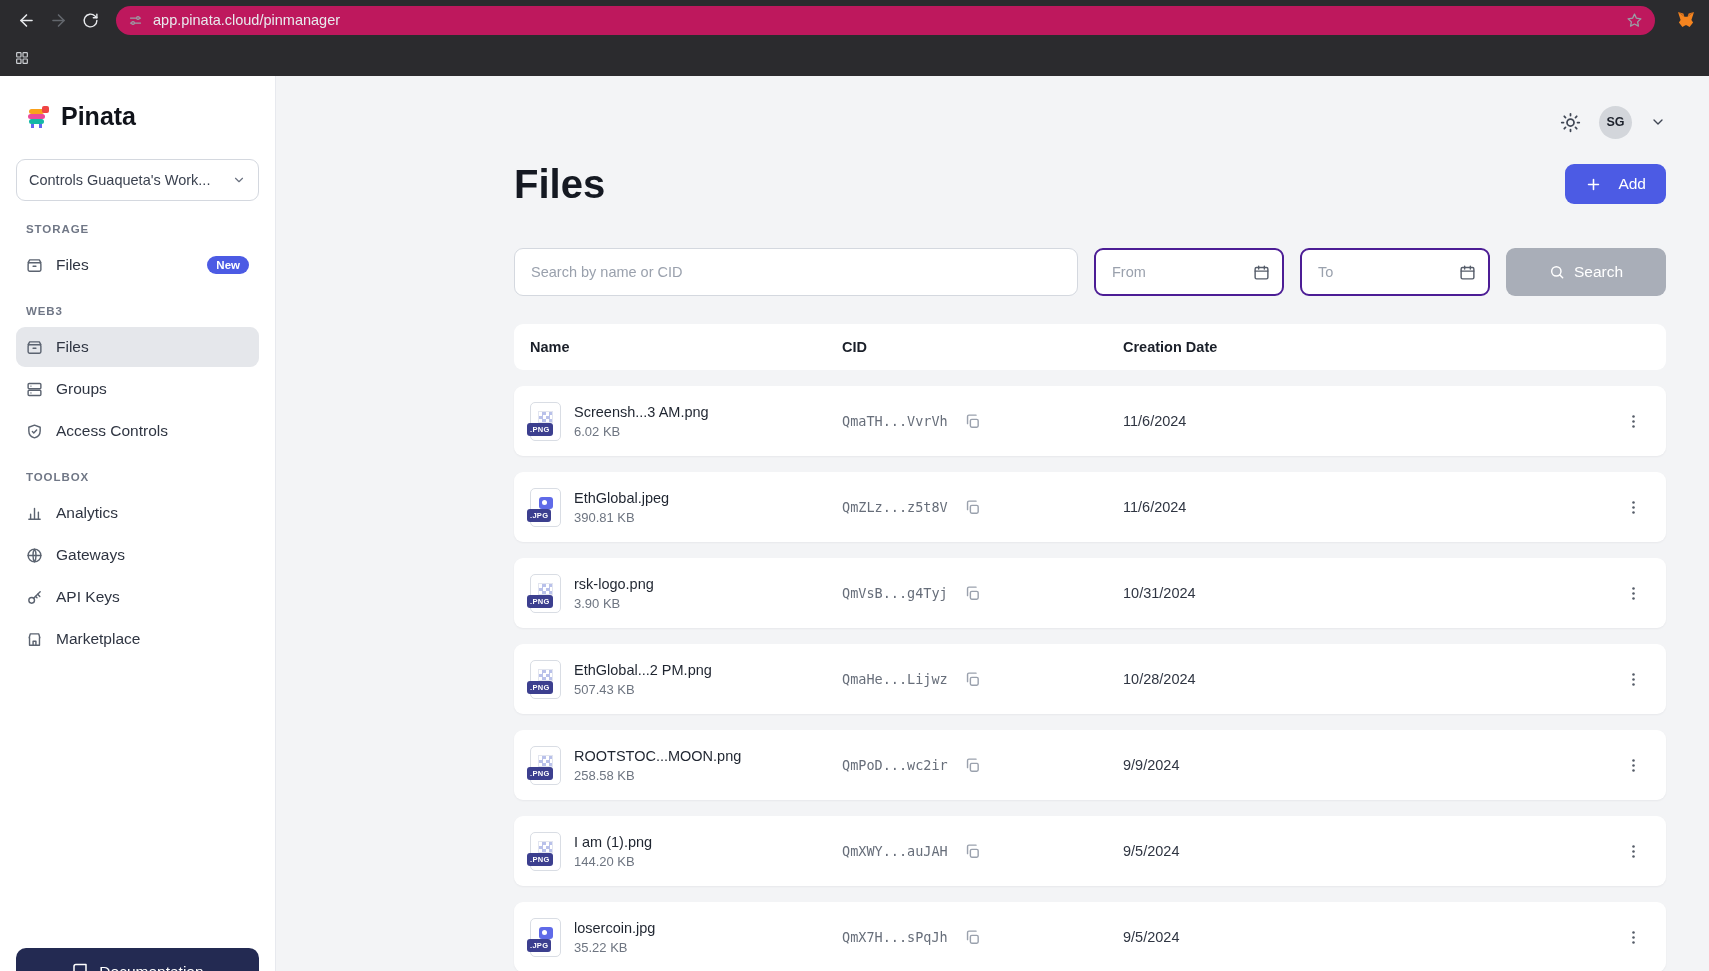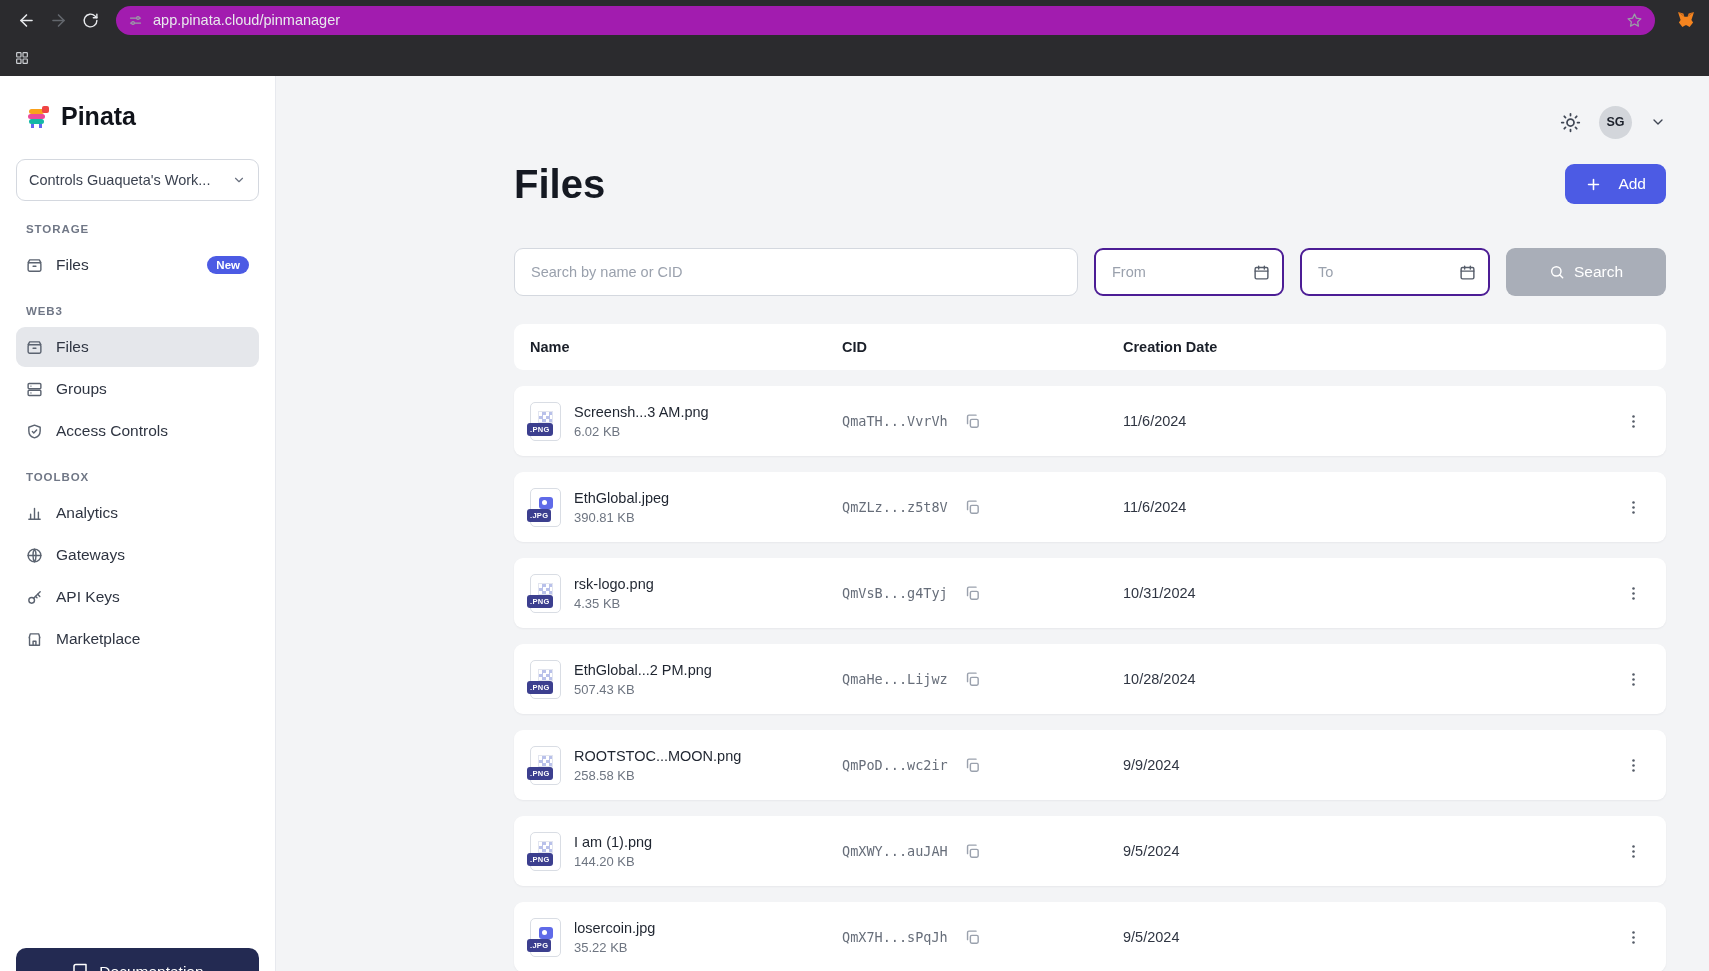--- a/index.html
+++ b/index.html
@@ -3,21 +3,21 @@
 <meta charset="utf-8">
 <style>
   *{margin:0;padding:0;box-sizing:border-box}
   html,body{width:1709px;height:971px;overflow:hidden;font-family:"Liberation Sans",sans-serif;background:#f3f4f6}
 
   
   .chrome{background:#2b2b2e}
   .toolbar{height:40px;display:flex;align-items:center;padding:0 12px;gap:4px}
   .tbtn{width:28px;height:28px;border-radius:50%;display:flex;align-items:center;justify-content:center;color:#e8eaed;cursor:pointer}
   .tbtn.dim{color:#63676d}
-  .omnibox{flex:1;height:29px;margin:0 8px;background:#a21caf;border-radius:15px;display:flex;align-items:center;padding:0 12px;gap:10px;color:#9aa0a6;cursor:text}
+  .omnibox{flex:1;height:29px;margin:0 8px;background:#be185d;border-radius:15px;display:flex;align-items:center;padding:0 12px;gap:10px;color:#9aa0a6;cursor:text}
   .url{color:#e8eaed;font-size:14.5px}
   .ob-right{margin-left:auto;display:flex;color:#9aa0a6}
   .ext-icon{width:22px;height:22px;margin-left:8px;display:flex;align-items:center;justify-content:center;cursor:pointer}
   .bookmarks{height:36px;display:flex;align-items:center;padding:0 14px;color:#cdd0d4}
 
   
   .app{display:flex;height:895px}
   .sidebar{width:276px;background:#fff;border-right:1px solid #e7e9ee;position:relative;overflow:hidden;padding:26px 16px 4px;flex:none}
   .brand{display:flex;align-items:center;gap:9px;padding-left:10px;margin-bottom:28px;cursor:pointer}
   .brand-text{font-size:25px;font-weight:700;color:#10131a}
@@ -380,21 +380,21 @@
       </div>
 
       <div class="row">
         <div class="col-name">
           <div class="file-icon">
             <div class="thumb png"></div>
             <div class="ext-badge">.PNG</div>
           </div>
           <div class="fmeta">
             <div class="fname">rsk-logo.png</div>
-            <div class="fsize">4.35 KB</div>
+            <div class="fsize">3.90 KB</div>
           </div>
         </div>
         <div class="col-cid">
           <span class="cid-text">QmVsB...g4Tyj</span>
           <span class="copy-btn">
               <svg width="17" height="17" viewBox="0 0 24 24" fill="none" stroke="currentColor" stroke-width="2" stroke-linecap="round" stroke-linejoin="round">
                 <rect x="9" y="9" width="11" height="11" rx="2"></rect>
                 <path d="M5 15V5a2 2 0 0 1 2-2h10"></path>
               </svg>
             </span>

